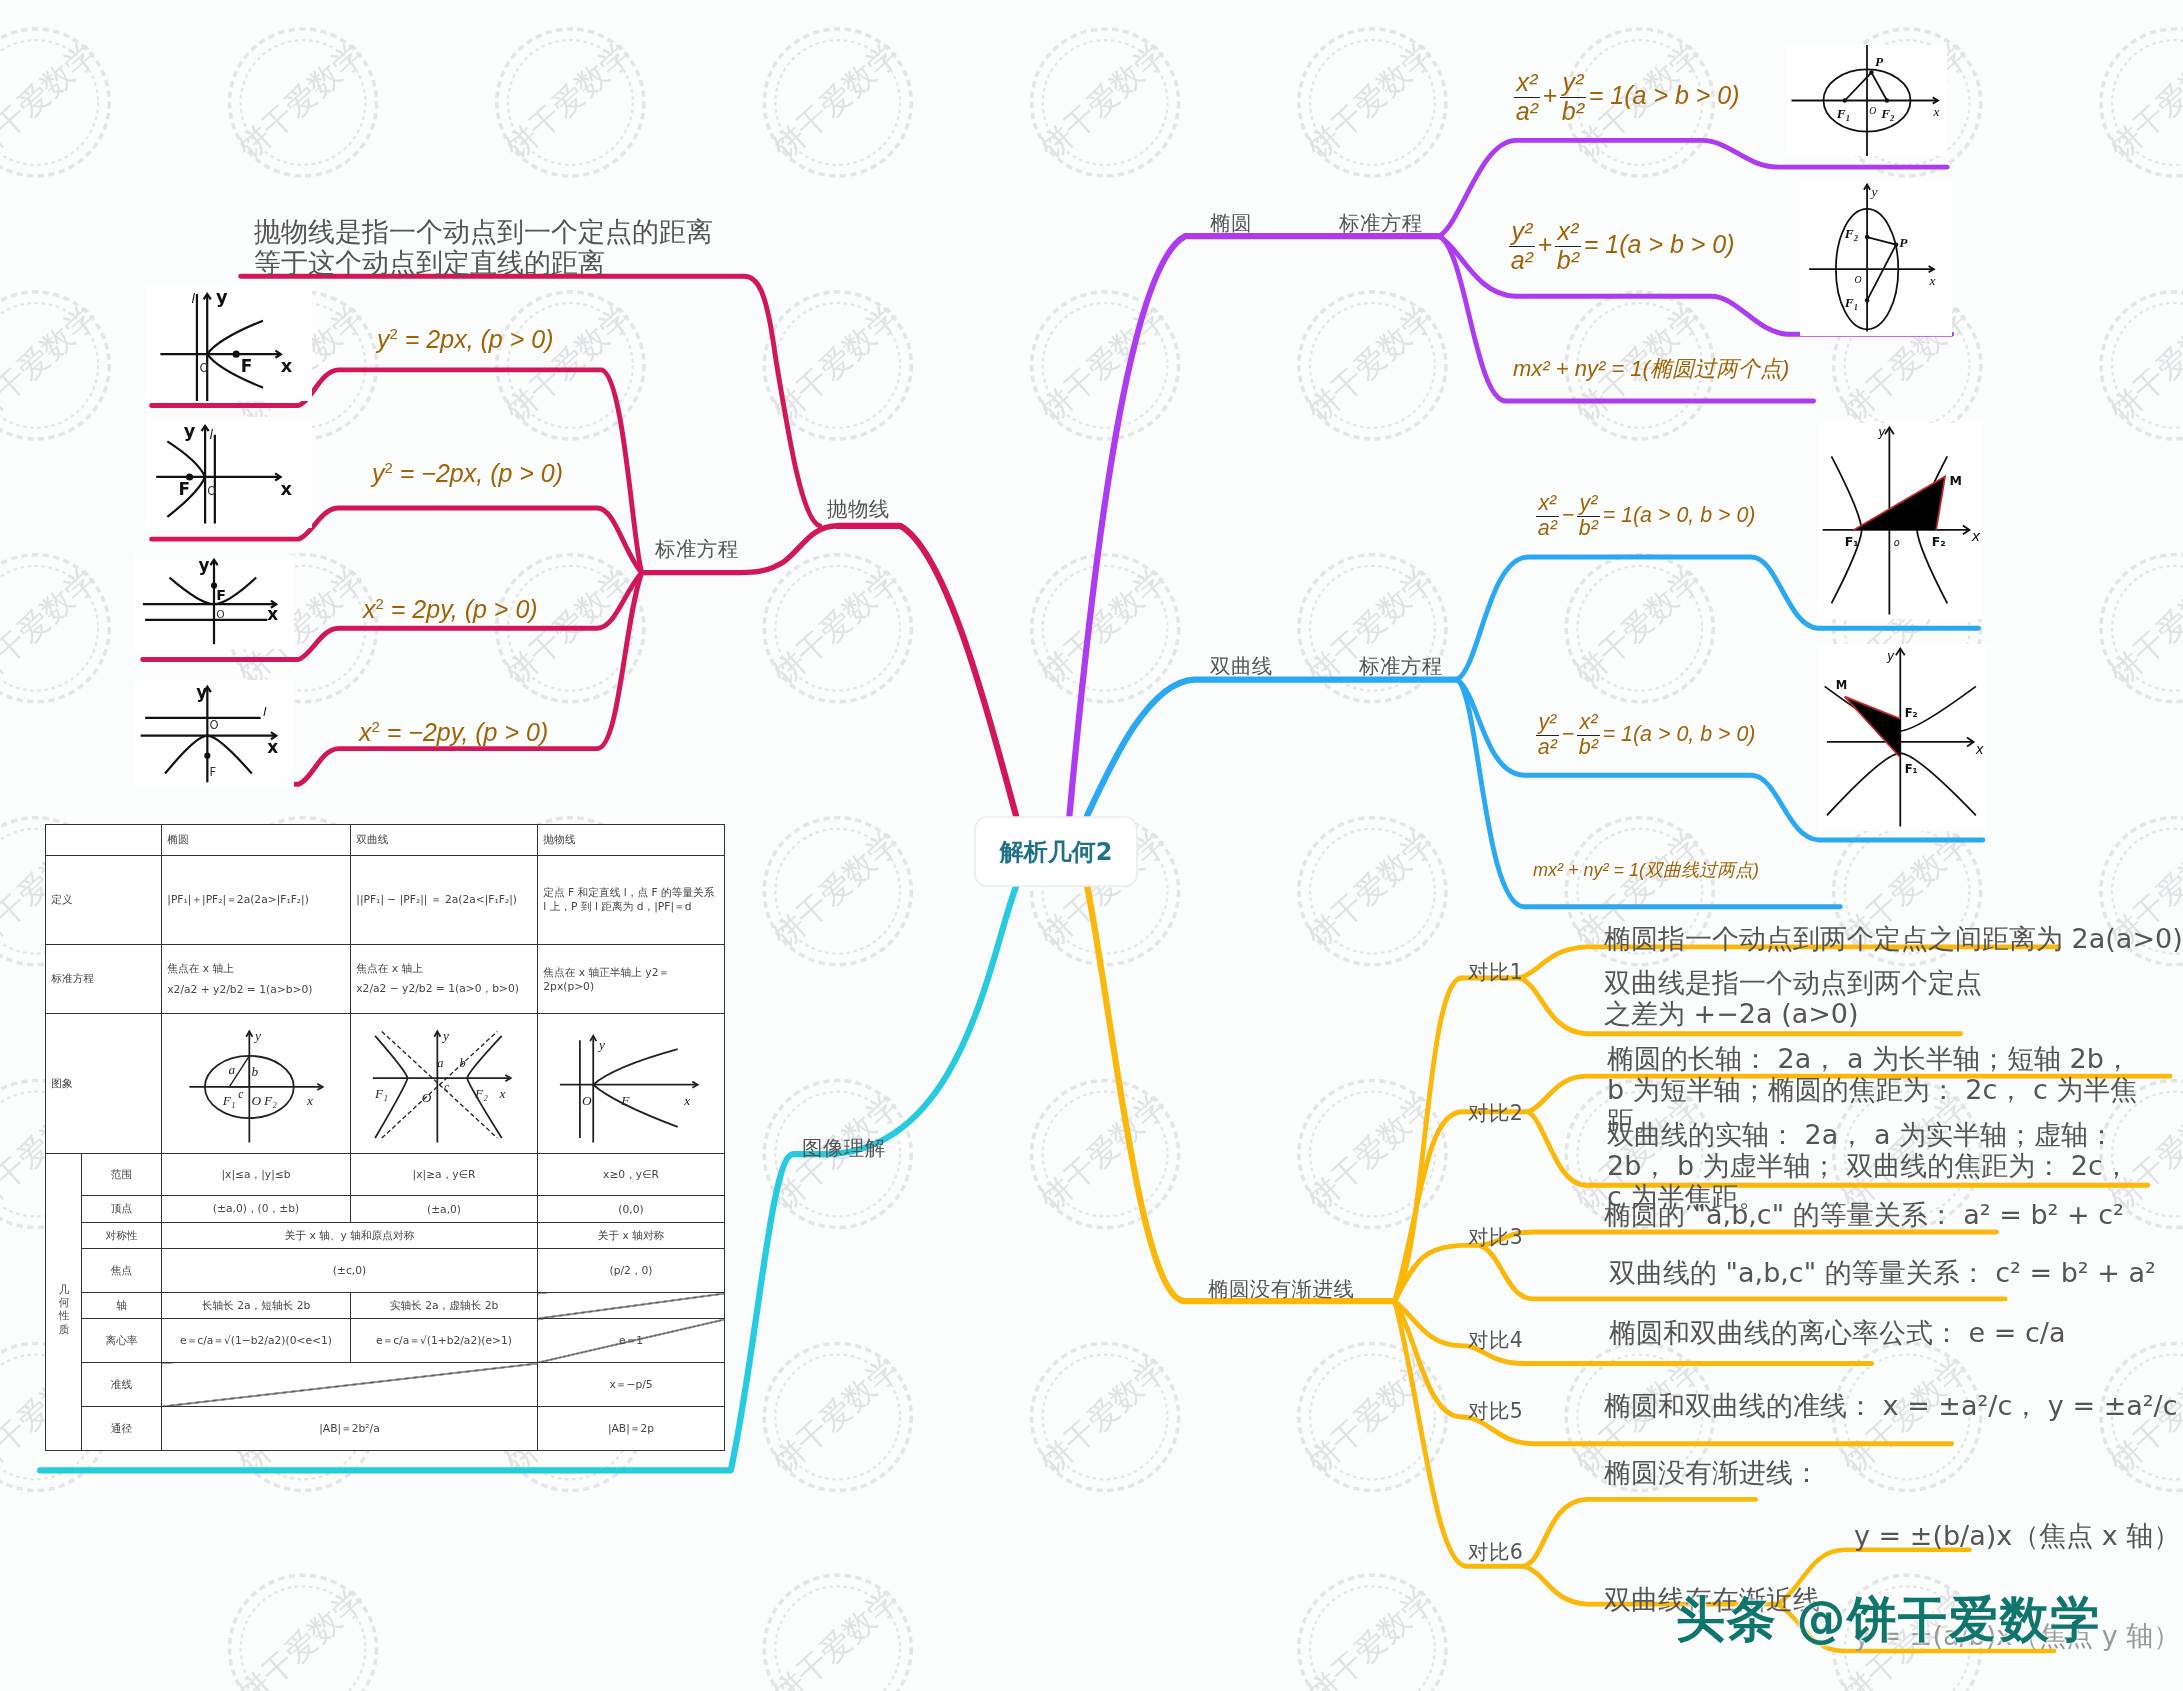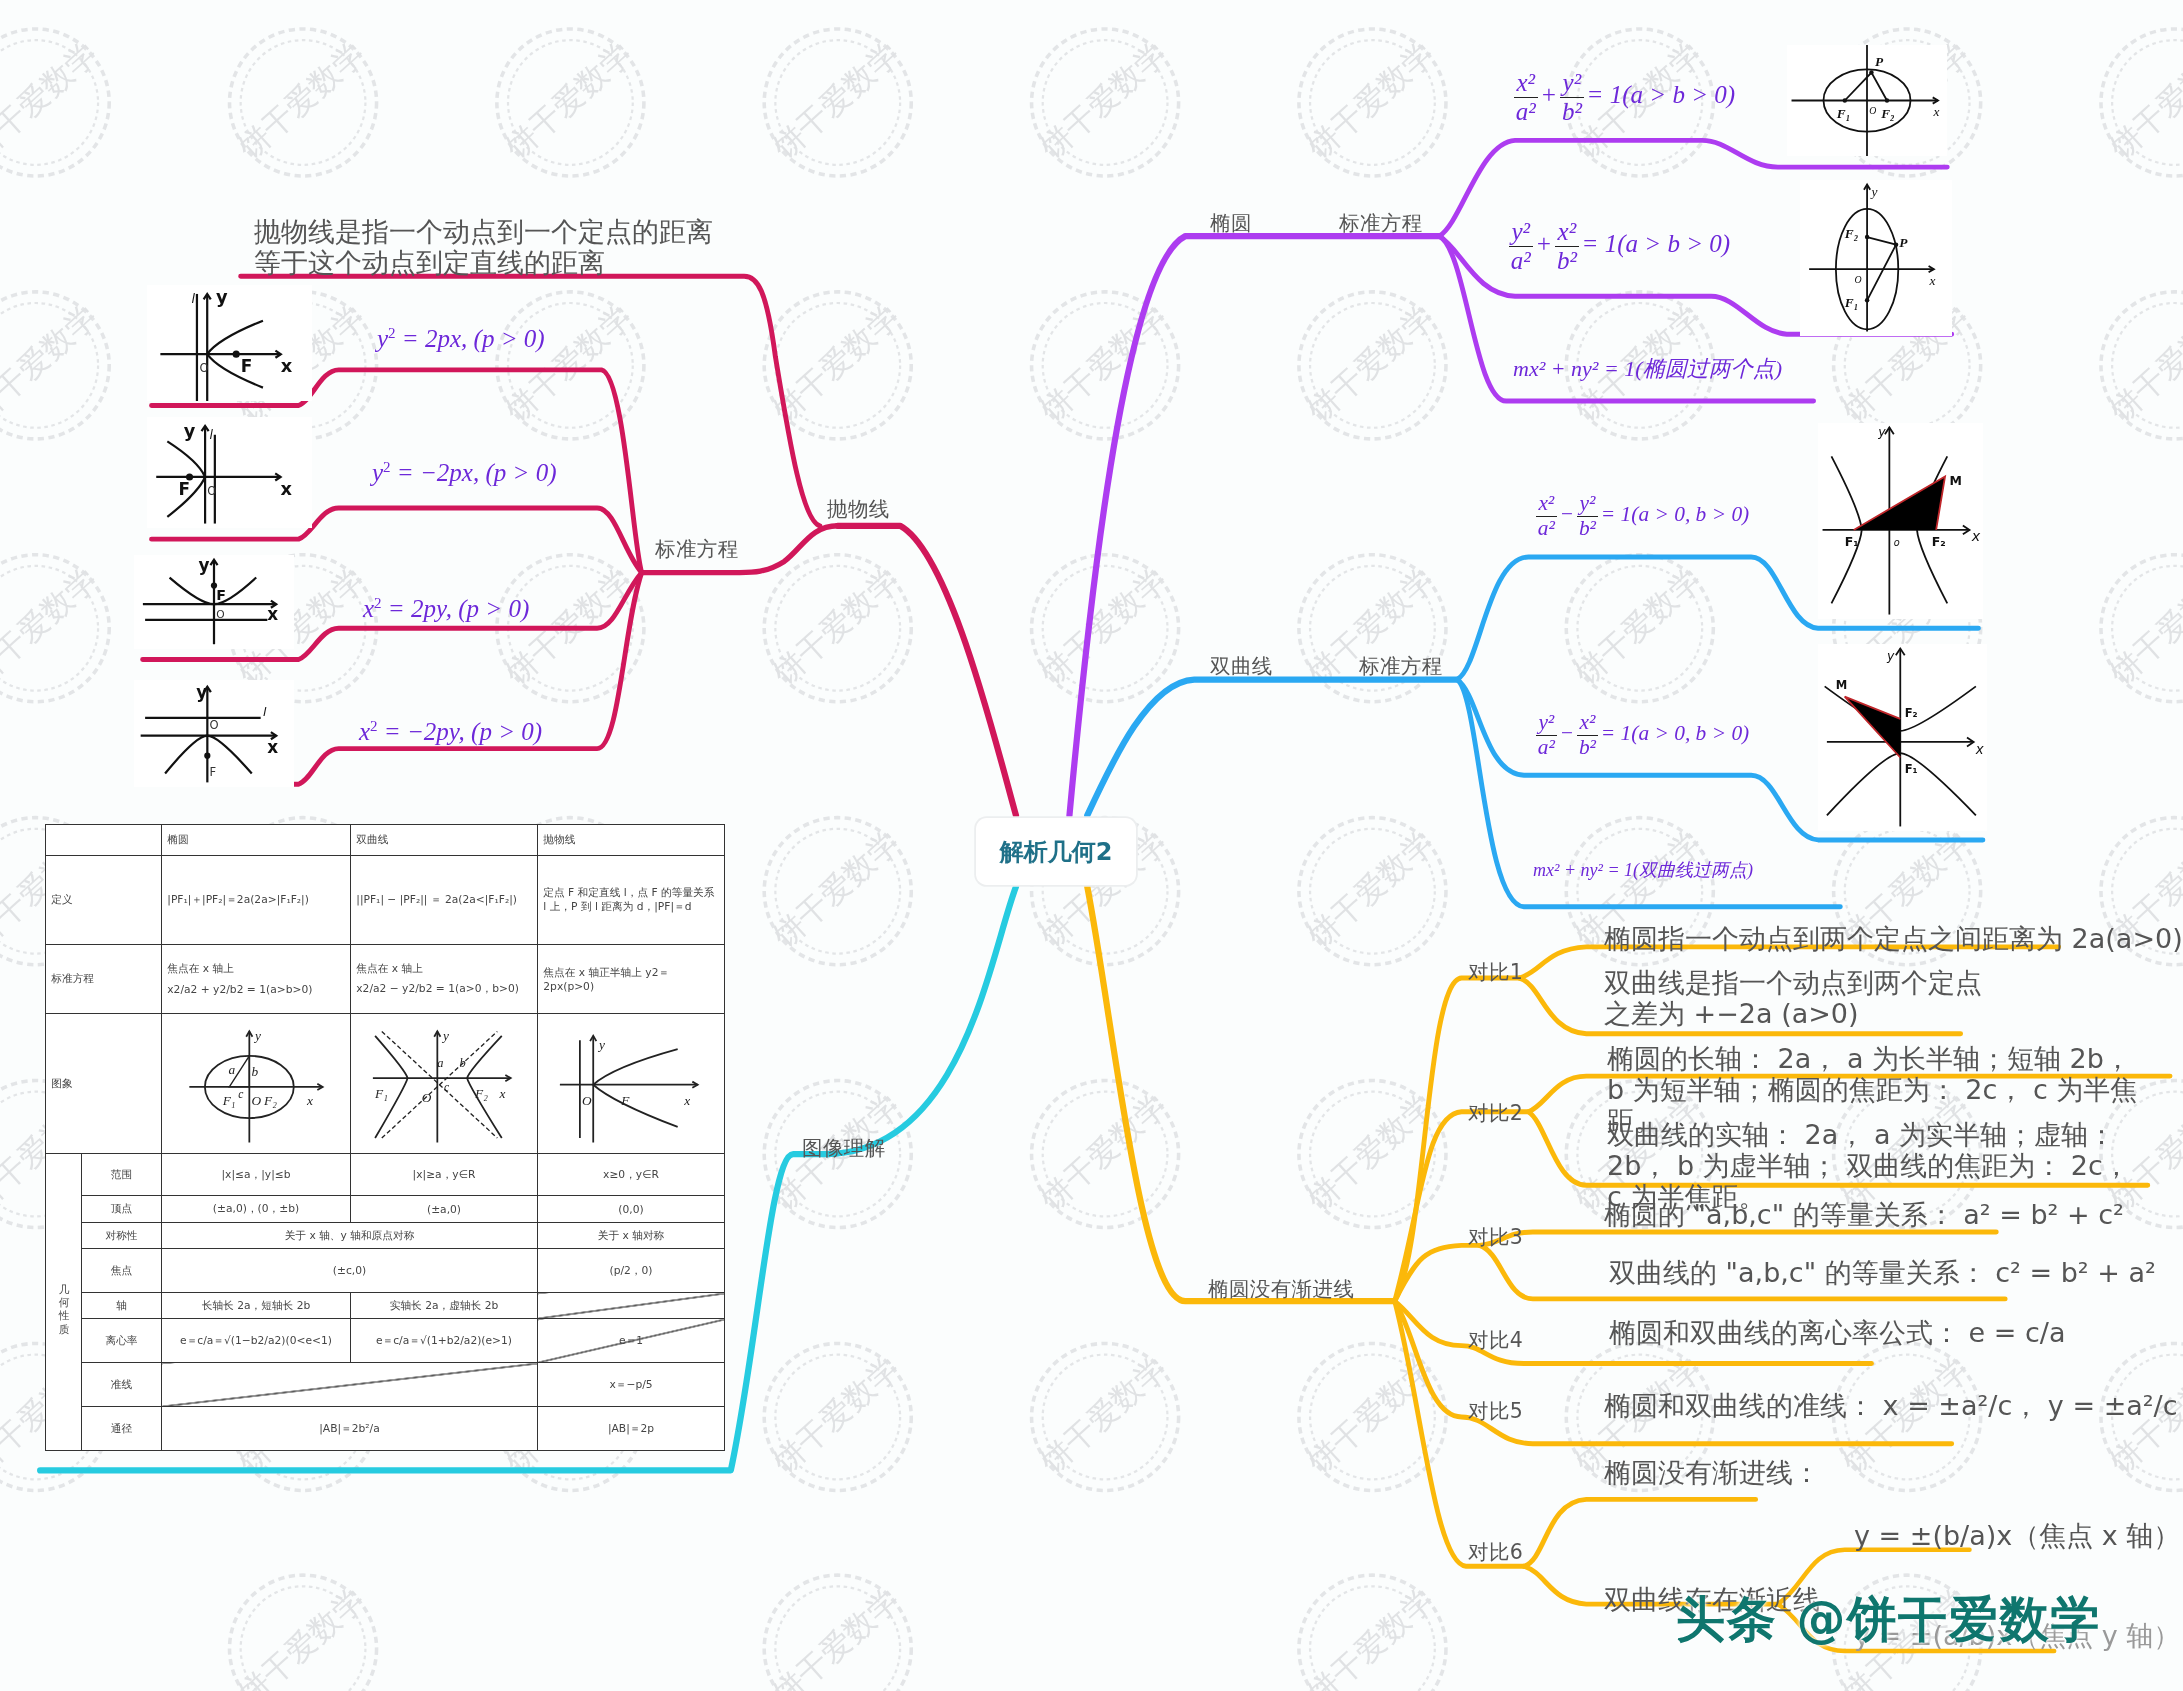--- a/index.html
+++ b/index.html
@@ -2,21 +2,21 @@
 <html style="font-size:7.1px"><head>
 <meta charset="utf-8">
 <style>
   html, body { margin:0; padding:0; }
   body { width:2183px; height:1691px; position:relative; overflow:hidden; background:#fbfdfd; font-family:"DejaVu Sans", sans-serif; color:#555; }
   #edges { position:absolute; left:0; top:0; z-index:1; }
   #wm { position:absolute; left:0; top:0; z-index:0; }
   .abs { position:absolute; z-index:2; }
   .lbl { font-size:20.5px; color:#555; white-space:nowrap; letter-spacing:0.4px; }
   .txt { font-size:27px; color:#555; line-height:31px; }
-  .formula { font-family:Liberation Serif, serif; font-style:italic; font-size:25px; color:#6d28d9; white-space:nowrap; }
+  .formula { font-family:Liberation Sans, sans-serif; font-style:italic; font-size:25px; color:#a16207; white-space:nowrap; }
   .formula .up { font-size:15px; vertical-align:super; font-style:normal; }
   .frac { display:inline-flex; flex-direction:column; align-items:center; vertical-align:middle; margin:0 2.7px; line-height:1.1; }
   .frac span:first-child { border-bottom:1.3px solid #222; padding:0 2.7px; }
   .root { left:976px; top:818px; width:160px; height:67px; border-radius:10.7px; background:#fff; box-shadow:0 0 0 1.8px #eceeef; display:flex; align-items:center; justify-content:center; font-size:24px; font-weight:bold; color:#1f7088; z-index:3; }
   .fig { background:#fff; }
   table.cmp { position:absolute; left:45px; top:824px; width:680px; border-collapse:collapse; background:#fff; z-index:2; font-family:"DejaVu Sans", sans-serif; font-size:10.7px; color:#444; }
   table.cmp td { border:1.3px solid #333; padding:2.7px 5.3px; vertical-align:middle; }
   table.cmp td.c { text-align:center; }
   .slash2 { background: linear-gradient(to bottom right, transparent calc(50% - 0.9px), #333 calc(50% - 0.4px), #333 calc(50% + 0.4px), transparent calc(50% + 0.9px)); }
   .brand { font-size:49px; font-weight:bold; color:#0f766e; text-shadow:0 0 2.7px #fff, 0 0 5.3px #fff; letter-spacing:1.8px; }

